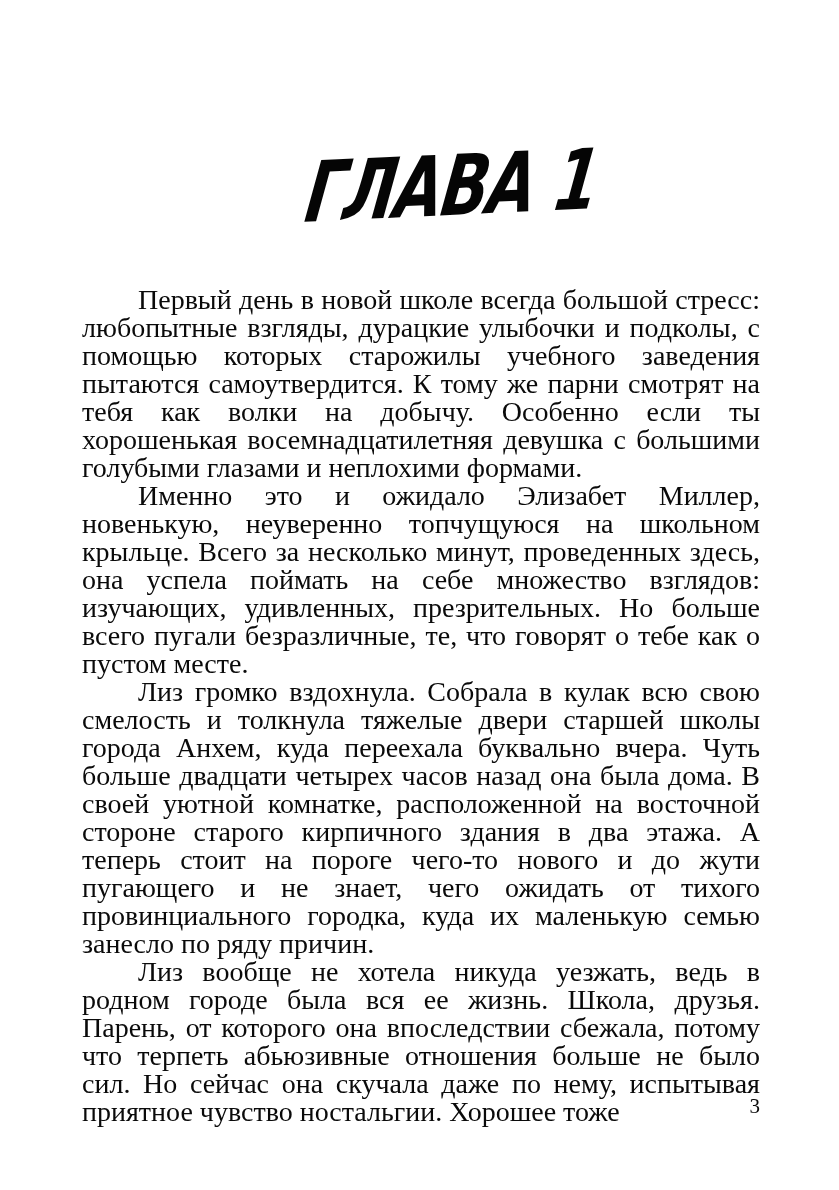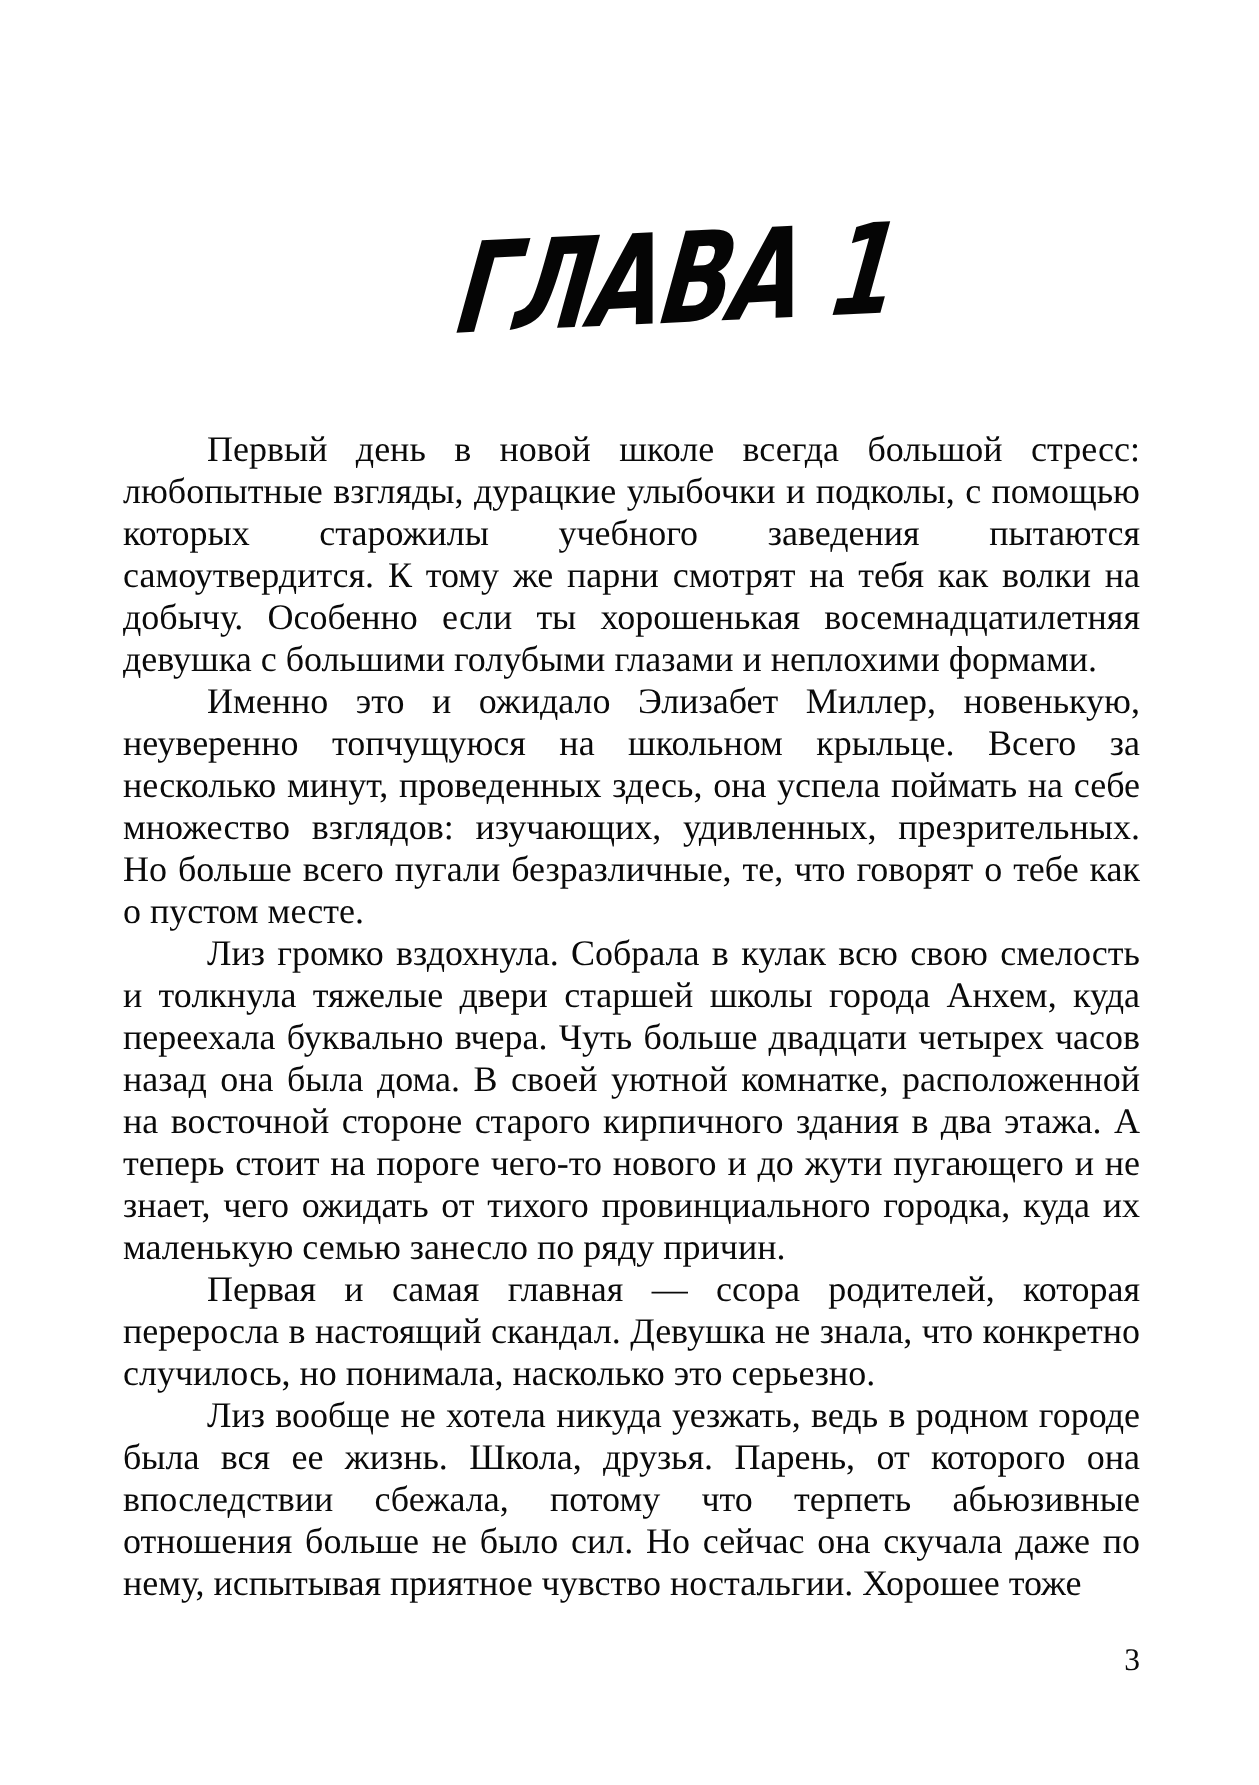--- a/index.html
+++ b/index.html
@@ -31,21 +31,21 @@
     white-space: nowrap;
     transform: scaleX(0.74) skewX(-12deg) rotate(-2deg);
     transform-origin: center center;
     color: #050505;
   }
   .body-text {
     position: absolute;
     left: 82px;
     top: 286px;
     width: 678px;
-    font-size: 24px;
+    font-size: 28px;
     line-height: 28px;
     text-align: justify;
     text-justify: inter-word;
     color: #0a0a0a;
   }
   .body-text p {
     margin: 0;
     padding: 0;
     text-indent: 56px;
   }
@@ -64,19 +64,18 @@
 <body>
 
 <div class="page">
 
   <div class="chapter-title">ГЛАВА 1</div>
 
   <div class="body-text">
     <p>Первый день в новой школе всегда большой стресс: любопытные взгляды, дурацкие улыбочки и подколы, с помощью которых старожилы учебного заведения пытаются самоутвердится. К тому же парни смотрят на тебя как волки на добычу. Особенно если ты хорошенькая восемнадцатилетняя девушка с большими голубыми глазами и неплохими формами.</p>
     <p>Именно это и ожидало Элизабет Миллер, новенькую, неуверенно топчущуюся на школьном крыльце. Всего за несколько минут, проведенных здесь, она успела поймать на себе множество взглядов: изучающих, удивленных, презрительных. Но больше всего пугали безразличные, те, что говорят о тебе как о пустом месте.</p>
     <p>Лиз громко вздохнула. Собрала в кулак всю свою смелость и толкнула тяжелые двери старшей школы города Анхем, куда переехала буквально вчера. Чуть больше двадцати четырех часов назад она была дома. В своей уютной комнатке, расположенной на восточной стороне старого кирпичного здания в два этажа. А теперь стоит на пороге чего-то нового и до жути пугающего и не знает, чего ожидать от тихого провинциального городка, куда их маленькую семью занесло по ряду причин.</p>
-    <p>Первая и самая главная — ссора родителей, которая переросла в настоящий скандал. Девушка не знала, что конкретно случилось, но понимала, насколько это серьезно.</p>
     <p>Лиз вообще не хотела никуда уезжать, ведь в родном городе была вся ее жизнь. Школа, друзья. Парень, от которого она впоследствии сбежала, потому что терпеть абьюзивные отношения больше не было сил. Но сейчас она скучала даже по нему, испытывая приятное чувство ностальгии. Хорошее тоже</p>
   </div>
 
   <div class="page-number">3</div>
 
 </div>
 
 </body></html>

